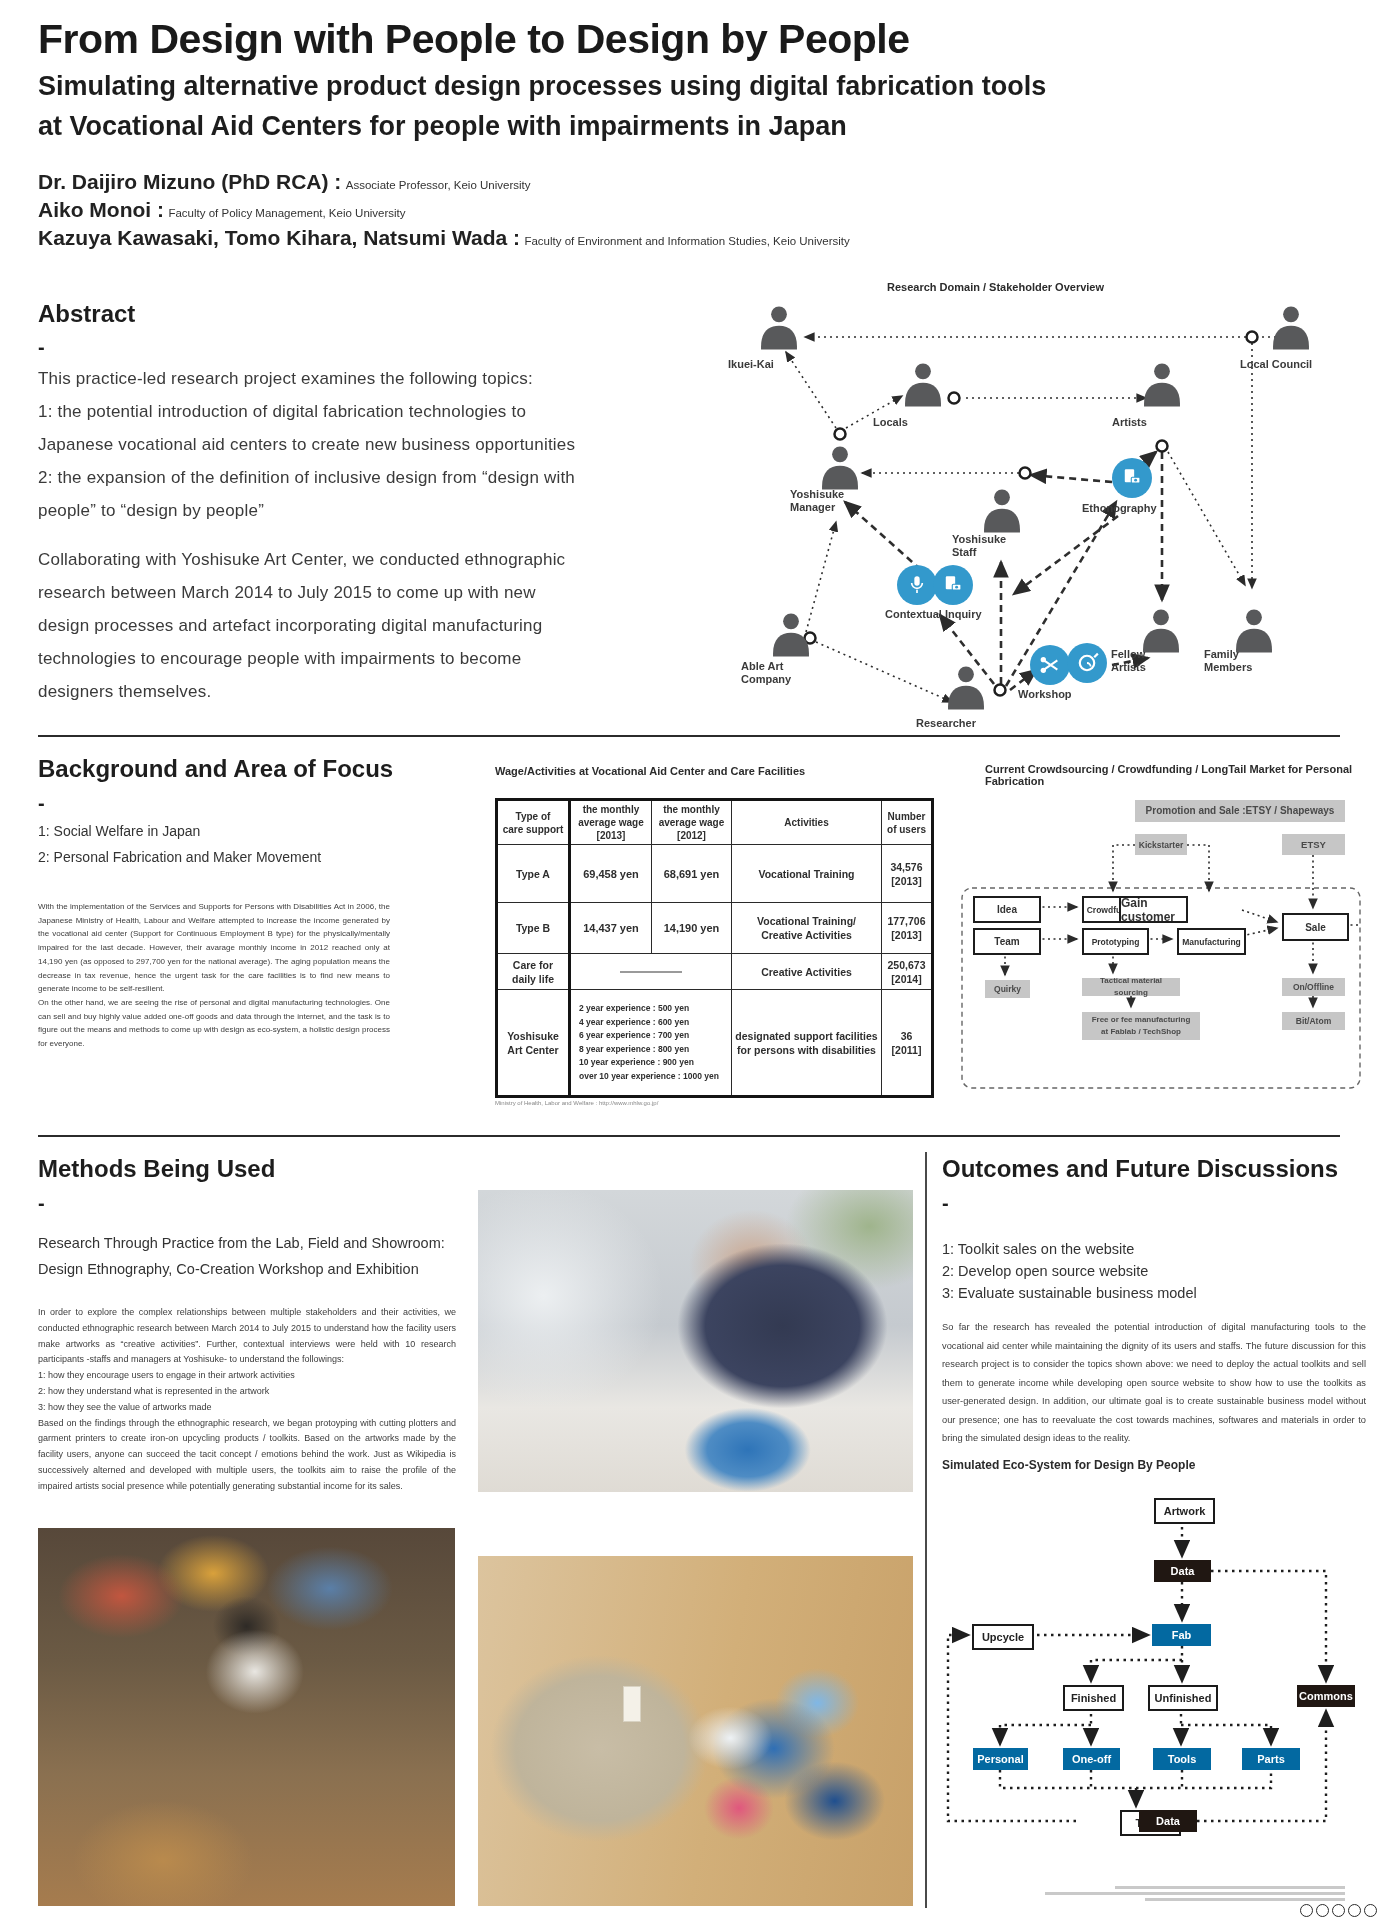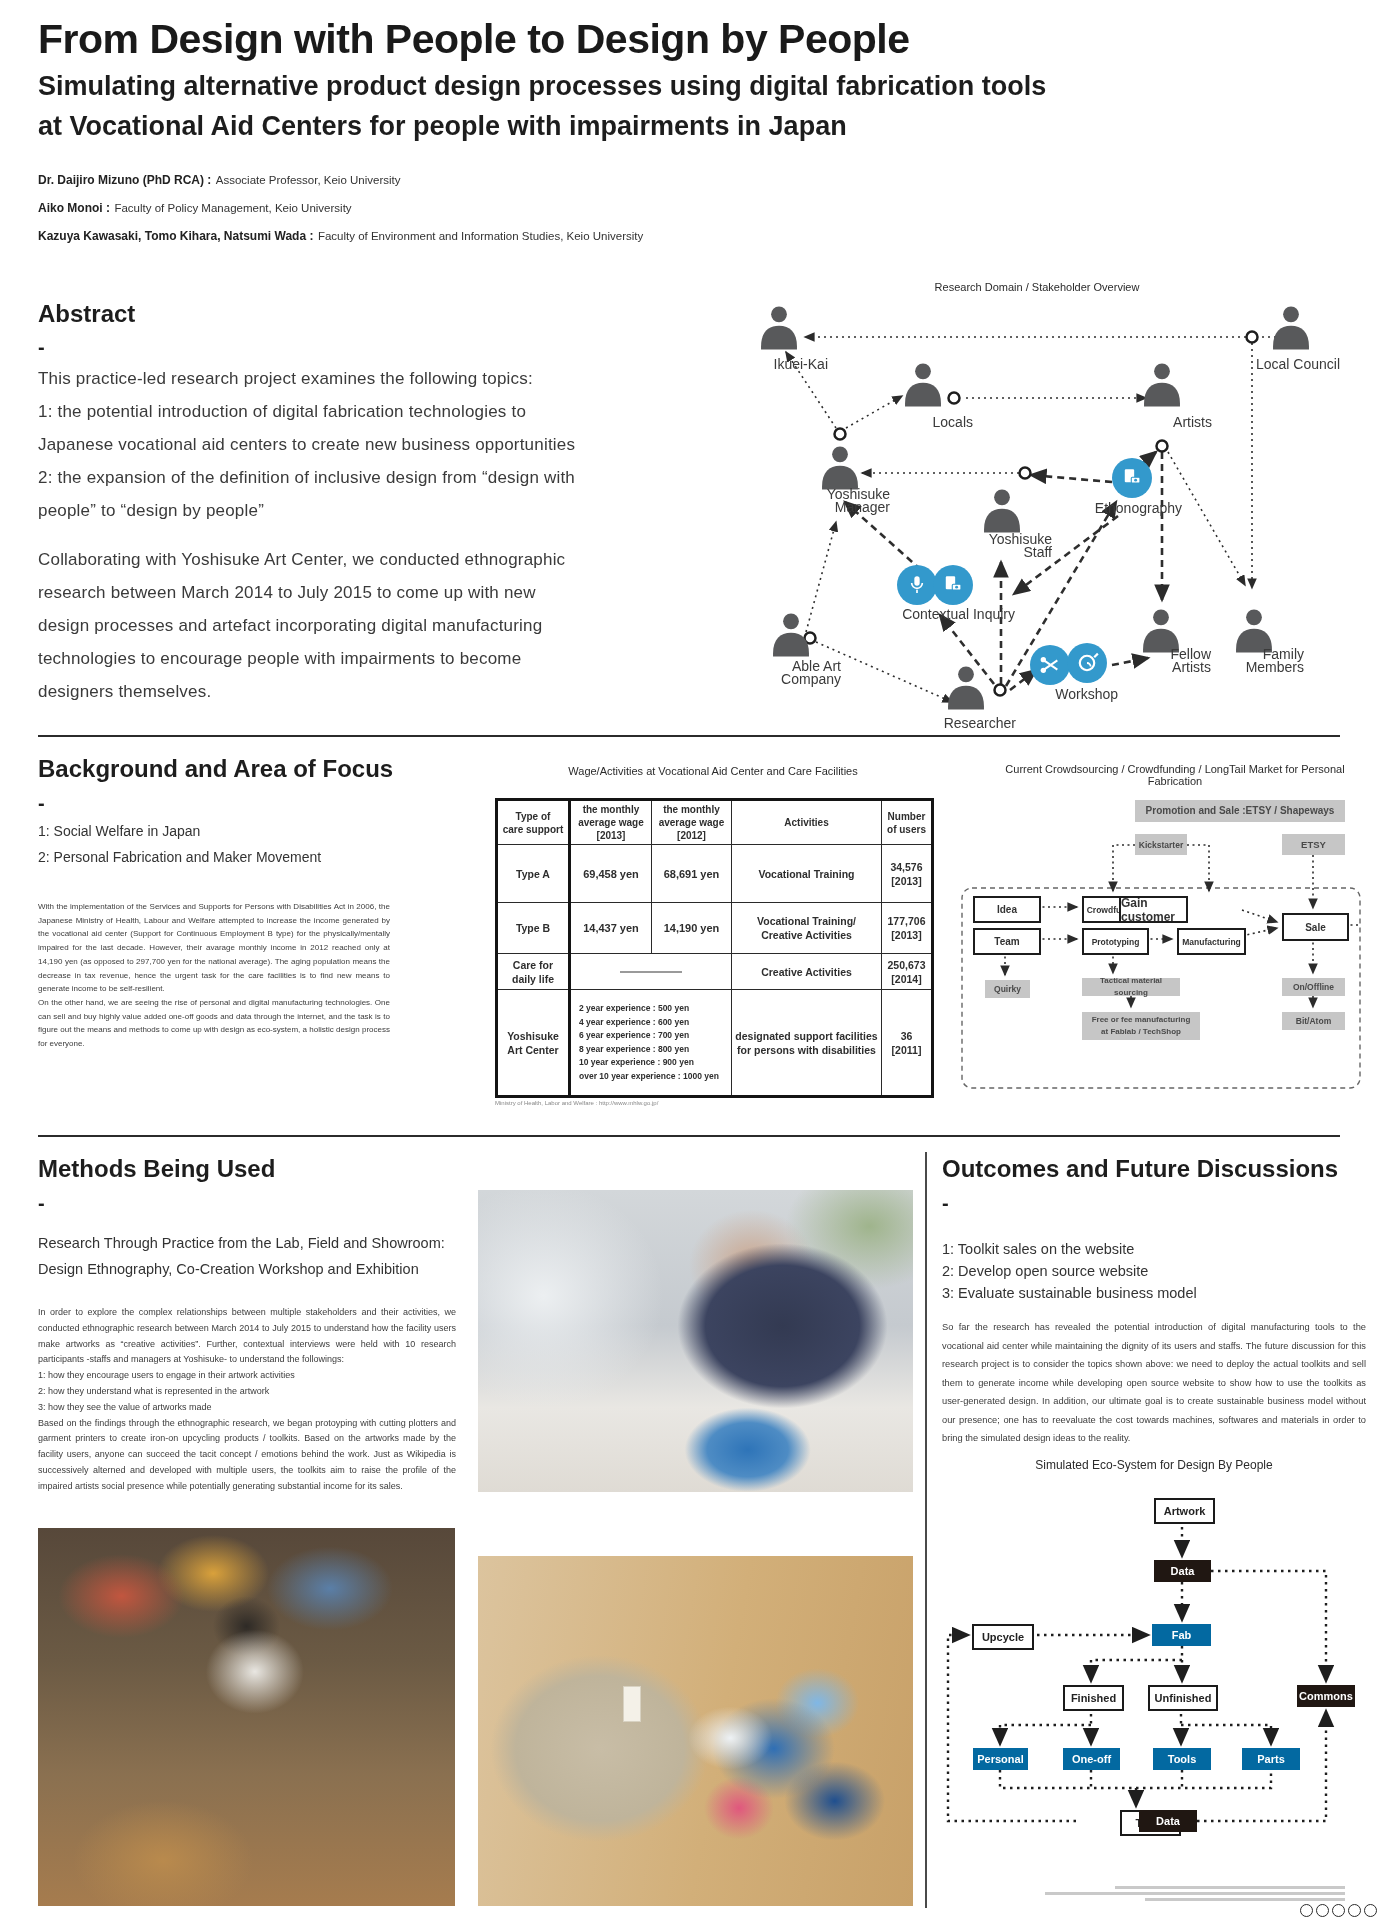--- a/index.html
+++ b/index.html
@@ -3,33 +3,33 @@
 <meta charset="utf-8">
 <style>
   html,body{margin:0;padding:0;background:#ffffff;}
   #poster{position:relative;width:1378px;height:1921px;background:#fff;
           font-family:"Liberation Sans",sans-serif;color:#2f2f2f;overflow:hidden;}
   .abs{position:absolute;}
   .pre{white-space:pre-line;}
   .b{font-weight:normal;margin-top:14px;}
   .title{font-size:41px;font-weight:bold;color:#1a1a1a;letter-spacing:-0.5px;}
   .subtitle{font-size:27px;font-weight:bold;color:#1d1d1d;line-height:40px;}
-  .author-name{font-size:12px;font-weight:bold;color:#222;}
+  .author-name{font-size:21px;font-weight:bold;color:#222;}
   .author-affil{font-size:11.5px;color:#333;}
   .sec-h{font-size:24px;font-weight:bold;color:#1d1d1d;}
   .dash{font-size:20px;font-weight:bold;color:#1d1d1d;}
   .abstract-p{font-size:17px;line-height:33px;color:#3a3a3a;letter-spacing:0.2px;}
   .topic{font-size:14px;color:#333;line-height:26px;}
   .bodysm{font-size:8px;line-height:13.7px;color:#3c3c3c;text-align:justify;}
   .bodymd{font-size:9px;line-height:15.8px;color:#3c3c3c;text-align:justify;}
   .bodyout{font-size:9.3px;line-height:18.5px;color:#3c3c3c;text-align:justify;}
   .subhead{font-size:14.5px;line-height:26px;color:#333;}
   .outtopic{font-size:14.5px;line-height:22px;color:#333;}
-  .diag-title{font-size:11px;font-weight:normal;color:#2b2b2b;text-align:center;}
-  .actor-label{font-size:14px;font-weight:normal;color:#3a3a3a;text-align:right;white-space:pre-line;line-height:13px;}
+  .diag-title{font-size:11px;font-weight:bold;color:#2b2b2b;text-align:left;}
+  .actor-label{font-size:11px;font-weight:bold;color:#3a3a3a;text-align:left;white-space:pre-line;line-height:13px;}
   .person{fill:#58595b;}
   .bluecirc{position:absolute;border-radius:50%;display:flex;align-items:center;justify-content:center;}
   
   #wage-table{border-collapse:collapse;table-layout:fixed;}
   #wage-table td,#wage-table th{border:1px solid #2a2a2a;text-align:center;vertical-align:middle;
      font-weight:bold;color:#2e2e2e;padding:0 2px;}
   #wage-table{border:3px solid #141414;}
   #wage-table .c1{border-right:3px solid #141414;}
   #wage-table .dashedtop td{border-top:1.5px dashed #666;}
   .th-sm{font-size:10px;line-height:13px;}

